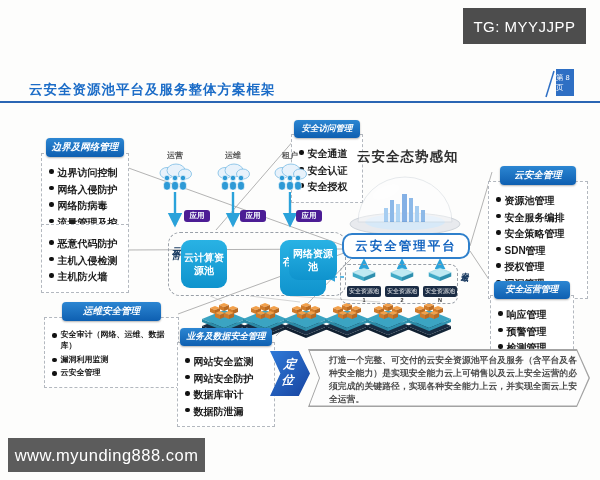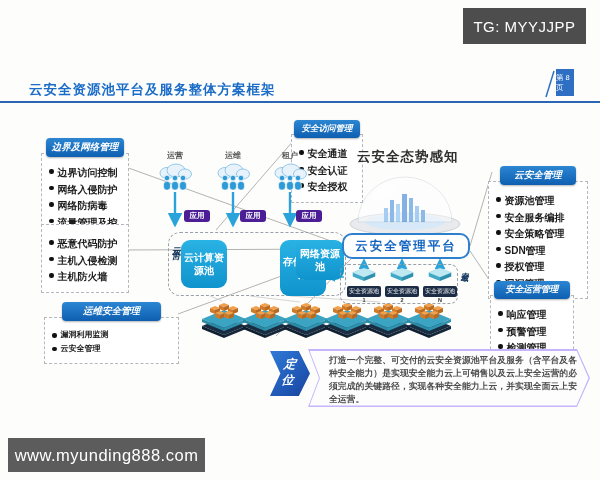--- a/index.html
+++ b/index.html
@@ -39,21 +39,21 @@
   #sec-platform { position:absolute; left:342px; top:233px; width:128px; height:26px; background:#fff; border:2px solid #2f80cc; border-radius:10px; color:#1565c0; font-weight:bold; font-size:12.5px; display:flex; align-items:center; justify-content:center; letter-spacing:2px; }
   .spool { position:absolute; width:36px; text-align:center; }
   .spool .spchip { margin:0 auto; width:34px; background:#1b2c44; color:#fff; font-size:6px; border-radius:2px; padding:1px 0; }
   .spool .spsub { font-size:5.5px; color:#333; font-weight:bold; }
 
   #situ-title { position:absolute; left:357px; top:148px; font-size:13.5px; font-weight:bold; color:#303030; letter-spacing:1px; }
 
   
   #pos-arrow { position:absolute; left:270px; top:351px; width:40px; height:45px; background:linear-gradient(135deg,#2f7ad8,#17439f); clip-path:polygon(0% 0%, 72% 0%, 100% 50%, 72% 100%, 0% 100%, 26% 50%); }
   #pos-arrow .t { position:absolute; left:11px; top:5px; width:16px; color:#fff; font-weight:bold; font-size:12px; font-style:italic; line-height:1.35; transform:skewX(-8deg); text-align:center; }
-  #pos-chevron { position:absolute; left:308px; top:349px; width:282px; height:58px; background:#c4b5fd; clip-path:polygon(0 0, calc(100% - 13px) 0, 100% 50%, calc(100% - 13px) 100%, 0 100%, 11px 50%); }
+  #pos-chevron { position:absolute; left:308px; top:349px; width:282px; height:58px; background:#a3a3a3; clip-path:polygon(0 0, calc(100% - 13px) 0, 100% 50%, calc(100% - 13px) 100%, 0 100%, 11px 50%); }
   #pos-chevron .inner { position:absolute; left:1.5px; top:1.5px; right:1.5px; bottom:1.5px; background:#fdfdfd; clip-path:polygon(0 0, calc(100% - 12px) 0, 100% 50%, calc(100% - 12px) 100%, 0 100%, 10.5px 50%); }
   #pos-chevron .txt { position:absolute; left:21px; top:5px; width:248px; font-size:8.8px; font-weight:600; color:#4d4d4d; line-height:1.48; text-align:justify; }
 
   .stack { position:absolute; width:48px; height:42px; }
 </style>
 </head>
 <body>
 
 <div id="slide">
 
@@ -134,20 +134,24 @@
           <span>主机防火墙</span>
         </li>
     </ul>
   </div>
 
   <div class="panel small-items" style="left:44px; top:302px; width:135px;">
     <div class="hd" style="margin:0 18px;">运维安全管理</div>
     <ul>
       <li>
           <span class="b"></span>
+          <span>安全审计（网络、运维、数据库）</span>
+        </li>
+      <li>
+          <span class="b"></span>
           <span>漏洞利用监测</span>
         </li>
       <li>
           <span class="b"></span>
           <span>云安全管理</span>
         </li>
     </ul>
   </div>
 
   <div class="panel" style="left:291px; top:120px; width:72px;">
@@ -224,21 +228,21 @@
   </div>
 
   <div class="chip" style="left:184px; top:210px; width:26px; height:12px;">应用</div>
   <div class="chip" style="left:240px; top:210px; width:26px; height:12px;">应用</div>
   <div class="chip" style="left:296px; top:210px; width:26px; height:12px;">应用</div>
 
   <div class="dashed-box" style="left:168px; top:232px; width:178px; height:64px;"></div>
   <div class="vlabel" style="left:169px; top:240px; font-size:9px;">云平台</div>
   <div class="pool" style="left:181px; top:240px; width:46px; height:48px;">云计算资源池</div>
   <div class="pool" style="left:235px; top:240px; width:46px; height:56px;margin-left:45px;">存储资源池</div>
-  <div class="pool" style="left:296px; top:240px; width:48px; height:40px;">网络资源池</div>
+  <div class="pool" style="left:289px; top:240px; width:48px; height:40px;">网络资源池</div>
 
   <div>
     <svg class="stack" style="left:200px; top:297px;" viewBox="0 0 48 42">
       <polygon points="24,20 46,29 24,38 2,29" fill="#182c42"></polygon>
         <polygon points="2,29 24,38 24,41 2,32" fill="#101f30"></polygon>
         <polygon points="46,29 24,38 24,41 46,32" fill="#142638"></polygon>
       <polygon points="24,13 46,22 24,31 2,22" fill="#3ba4c2"></polygon>
         <polygon points="2,22 24,31 24,34 2,25" fill="#2b8aa6"></polygon>
         <polygon points="46,22 24,31 24,34 46,25" fill="#2f93b0"></polygon>
       <g>
@@ -427,20 +431,41 @@
   <div class="spool" style="left:422px; top:267px;">
     <svg width="26" height="15" viewBox="0 0 26 16">
         <polygon points="13,1 25,6 13,11 1,6" fill="#bfe9f2" stroke="#7fcbdd" stroke-width="0.5"></polygon>
         <polygon points="1,6 13,11 13,15 1,10" fill="#3fa9c6"></polygon>
         <polygon points="25,6 13,11 13,15 25,10" fill="#2e8fae"></polygon>
       </svg>
     <div class="spchip">安全资源池</div>
     <div class="spsub">N</div>
   </div>
 
+  <div class="panel" style="left:177px; top:328px; width:98px;">
+    <div class="hd" style="font-size:8.8px; margin:0 3px;">业务及数据安全管理</div>
+    <ul>
+      <li>
+          <span class="b"></span>
+          <span>网站安全监测</span>
+        </li>
+      <li>
+          <span class="b"></span>
+          <span>网站安全防护</span>
+        </li>
+      <li>
+          <span class="b"></span>
+          <span>数据库审计</span>
+        </li>
+      <li>
+          <span class="b"></span>
+          <span>数据防泄漏</span>
+        </li>
+    </ul>
+  </div>
 
   <div class="panel" style="left:488px; top:166px; width:100px;">
     <div class="hd" style="margin:0 12px;">云安全管理</div>
     <ul>
       <li>
           <span class="b"></span>
           <span>资源池管理</span>
         </li>
       <li>
           <span class="b"></span>

